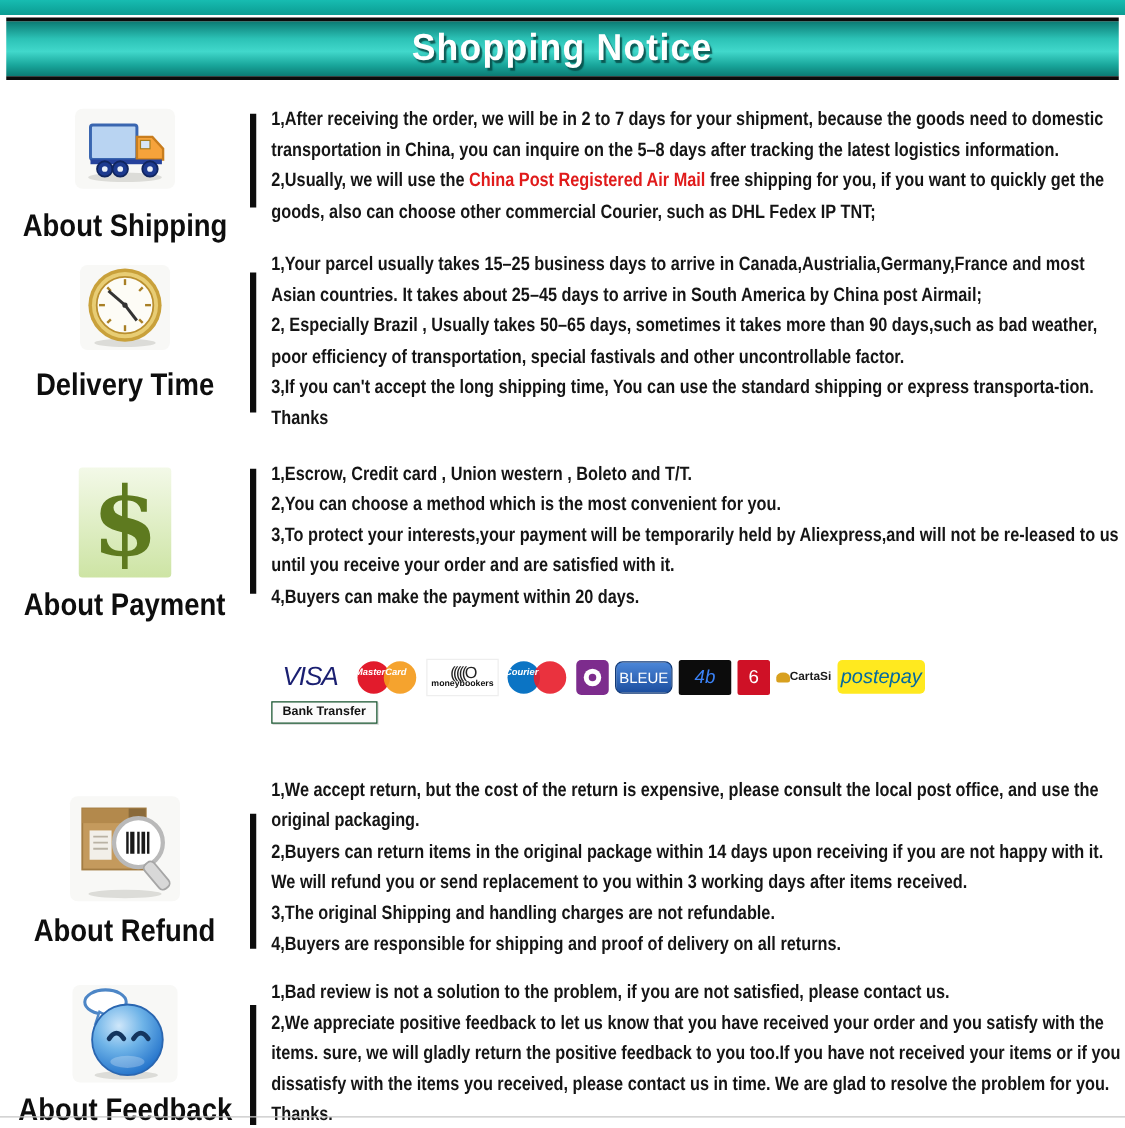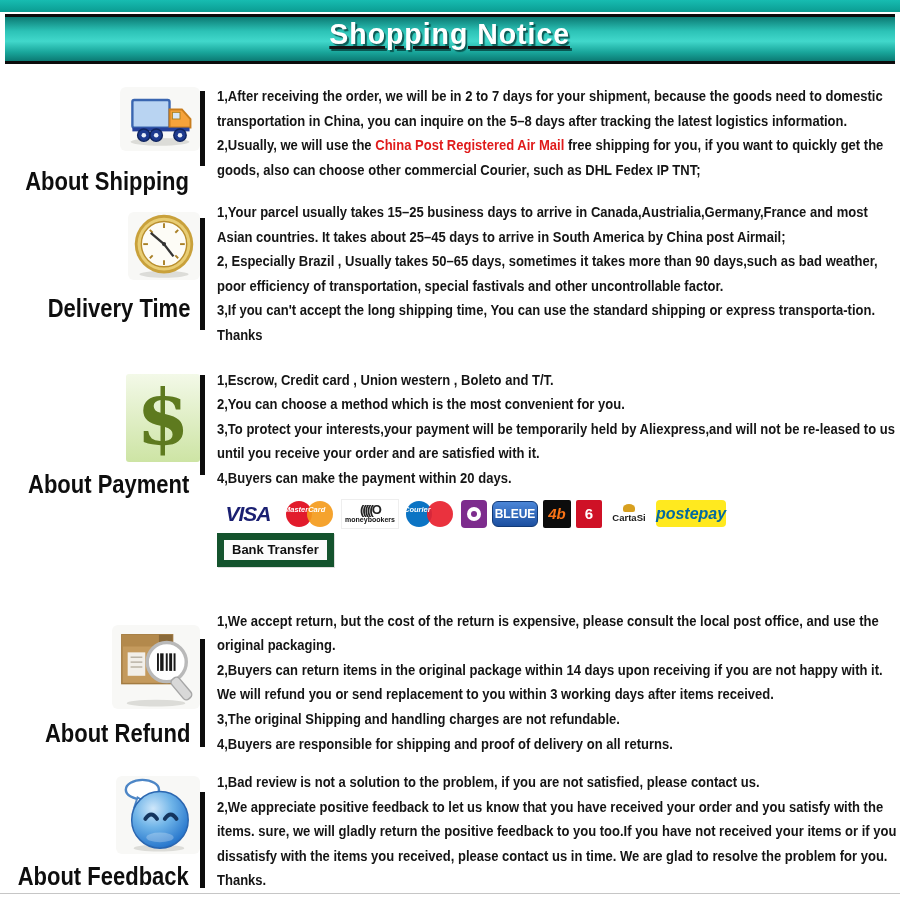--- a/index.html
+++ b/index.html
@@ -3,27 +3,27 @@
 <meta charset="utf-8">
 <style>
   html,body{margin:0;padding:0;background:#fff;}
   .page{position:relative;width:900px;height:902px;background:#fff;overflow:hidden;
         font-family:"Liberation Sans",sans-serif;color:#141414;}
 
   
   .top-strip{height:12px;background:linear-gradient(180deg,#17bcb1,#0b9c92);}
   .header-bar{margin:2px 5px 0 5px;height:44px;border-top:3px solid #0b0b0b;border-bottom:3px solid #0b0b0b;
       background:linear-gradient(180deg,#0b7a73 0%,#2cc2b6 32%,#41d8cb 55%,#19a69b 80%,#0b7a73 100%);
-      display:flex;align-items:flex-start;justify-content:center;text-decoration:underline;}
+      display:flex;align-items:center;justify-content:center;}
   .header-title{color:#ffffff;font-size:30px;font-weight:bold;letter-spacing:1px;
       transform:scaleX(.95);text-shadow:2px 2px 1px rgba(6,72,67,.85);}
 
   
   .section{display:flex;}
-  .left-col{flex:0 0 200px;width:200px;display:flex;flex-direction:column;align-items:flex-end;}
+  .left-col{flex:0 0 200px;width:200px;display:flex;flex-direction:column;align-items:center;}
   .icon-card{background:#f8f8f6;border-radius:6px;display:flex;align-items:center;justify-content:center;}
   .section-label{font-size:25px;font-weight:bold;color:#0e0e0e;white-space:nowrap;
       transform:scaleX(.88);transform-origin:center top;}
   .text-col{position:relative;padding-left:17px;width:688px;}
   .vbar{position:absolute;left:0;width:5px;background:#0d0d0d;}
   .body-text{width:818px;transform:scaleX(.84);transform-origin:0 0;}
   .body-text p{margin:0;font-size:15.5px;font-weight:bold;line-height:24.6px;color:#151515;}
   .red{color:#e01b1b;}
 
   .s1{margin-top:20px;} .s1 .icon-card{margin-top:3px;} .s1 .section-label{margin-top:16px;}
@@ -37,45 +37,45 @@
   .s5{margin-top:14px;} .s5 .icon-card{margin-top:6px;} .s5 .section-label{margin-top:8px;}
   .s5 .vbar{top:22px;height:96px;}
 
   .dollar-box{width:74px;height:88px;margin-top:6px;border-radius:3px;
       background:linear-gradient(180deg,#f3f9e8,#cde4a4);display:flex;align-items:center;justify-content:center;}
   .dollar-box span{font-family:"DejaVu Serif",serif;font-weight:bold;font-size:76px;color:#5e7a1f;line-height:1;}
 
   
   .pay-row{display:flex;align-items:center;gap:5px;margin-top:8px;}
   .pay{display:inline-flex;align-items:center;justify-content:center;position:relative;
-       font-weight:bold;box-sizing:border-box;}
+       font-weight:normal;box-sizing:border-box;margin-top:28px;}
   .visa{width:62px;height:28px;background:#fff;color:#1a1f71;font-style:italic;font-size:21px;letter-spacing:-1px;}
   .mc,.maestro{width:52px;height:30px;background:#fff;}
   .mc i,.maestro i{position:absolute;top:2px;width:26px;height:26px;border-radius:50%;}
   .mc .c1{left:2px;background:#e21b2c;} .mc .c2{left:23px;background:#f49b1c;opacity:.92;}
   .maestro .c1{left:2px;background:#0b74c4;} .maestro .c2{left:23px;background:#e8212e;opacity:.92;}
   .mc b,.maestro b{position:absolute;left:0;width:100%;text-align:left;top:6px;color:#fff;
       font-style:italic;font-size:7.5px;}
   .mb{width:58px;height:30px;background:#fff;flex-direction:column;border:1px solid #eee;}
   .mb .arcs{font-size:13px;letter-spacing:-2px;color:#222;line-height:12px;}
   .mb b{font-size:7px;color:#111;}
   .purple{width:26px;height:28px;border-radius:4px;background:#7d2c8d;}
   .purple .ring{width:14px;height:14px;border-radius:50%;background:#fff;display:block;position:relative;}
   .purple .ring::after{content:"";position:absolute;left:4px;top:4px;width:6px;height:6px;border-radius:50%;background:#7d2c8d;}
   .bleue{width:46px;height:26px;border-radius:6px;color:#fff;font-size:12px;
       background:linear-gradient(180deg,#4b86d8,#1c4fa0);border:1px solid #123a77;}
-  .fourb{width:28px;height:28px;background:#0c0c0c;color:#f97316;font-style:italic;font-size:15px;border-radius:2px;}
+  .fourb{width:42px;height:28px;background:#0c0c0c;color:#3b82f6;font-style:italic;font-size:15px;border-radius:2px;}
   .redcard{width:26px;height:28px;background:#cf1126;color:#fff;font-size:15px;border-radius:2px;}
-  .cartasi{width:44px;height:30px;background:#fff;flex-direction:column;}
+  .cartasi{width:44px;height:30px;background:#fff;flex-direction:row;}
   .cartasi .crown{width:12px;height:8px;background:#d8a01f;border-radius:50% 50% 2px 2px;display:block;}
   .cartasi b{font-size:9.5px;color:#1a1a1a;}
   .postepay{width:70px;height:27px;border-radius:4px;background:#ffe91f;color:#0369a1;
       font-style:italic;font-size:16px;}
-  .bank-transfer{display:inline-block;margin-top:4px;padding:2px 8px 3px 8px;border:7px solid #14532d;
-      background:#fbfbfb;box-shadow:1px 1px 0 #ddd;font-size:13px;font-weight:bold;color:#111;}
+  .bank-transfer{display:inline-block;margin-top:4px;padding:2px 8px 3px 8px;border:1px solid #14532d;
+      background:#fbfbfb;box-shadow:1px 1px 0 #ddd;font-size:10px;font-weight:bold;color:#111;}
 
   .bottom-line{position:absolute;left:0;right:0;top:893px;border-top:1px solid #c6c6c6;}
 </style>
 </head>
 <body>
 
 <div class="page">
 
   <div class="top-strip"></div>
   <div class="header-bar">

